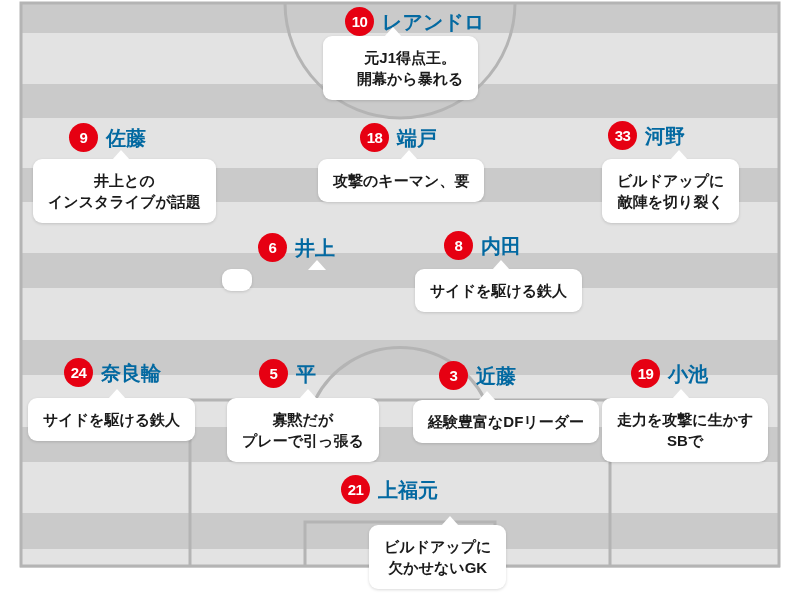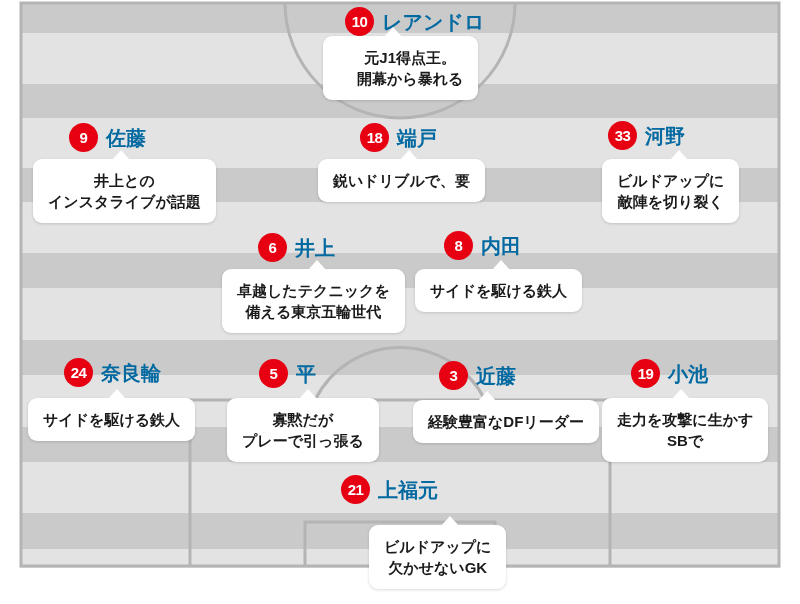--- a/index.html
+++ b/index.html
@@ -89,21 +89,21 @@
       </div>
     </div>
     <div class="player pl-hashido">
       <div class="name-row">
         <span class="badge">18</span>
         <span class="pname">端戸</span>
       </div>
       <div class="bubble">
         <span class="pointer"></span>
         <div class="bubble-text">
-          <span>鋭いドリブルで、要</span>
+          <span>攻撃のキーマン、要</span>
         </div>
       </div>
     </div>
     <div class="player pl-kono">
       <div class="name-row">
         <span class="badge">33</span>
         <span class="pname">河野</span>
       </div>
       <div class="bubble">
         <span class="pointer"></span>
@@ -113,24 +113,20 @@
         </div>
       </div>
     </div>
     <div class="player pl-inoue">
       <div class="name-row">
         <span class="badge">6</span>
         <span class="pname">井上</span>
       </div>
       <div class="bubble">
         <span class="pointer"></span>
-        <div class="bubble-text">
-          <span>卓越したテクニックを</span>
-          <span>備える東京五輪世代</span>
-        </div>
       </div>
     </div>
     <div class="player pl-uchida">
       <div class="name-row">
         <span class="badge">8</span>
         <span class="pname">内田</span>
       </div>
       <div class="bubble">
         <span class="pointer"></span>
         <div class="bubble-text">

